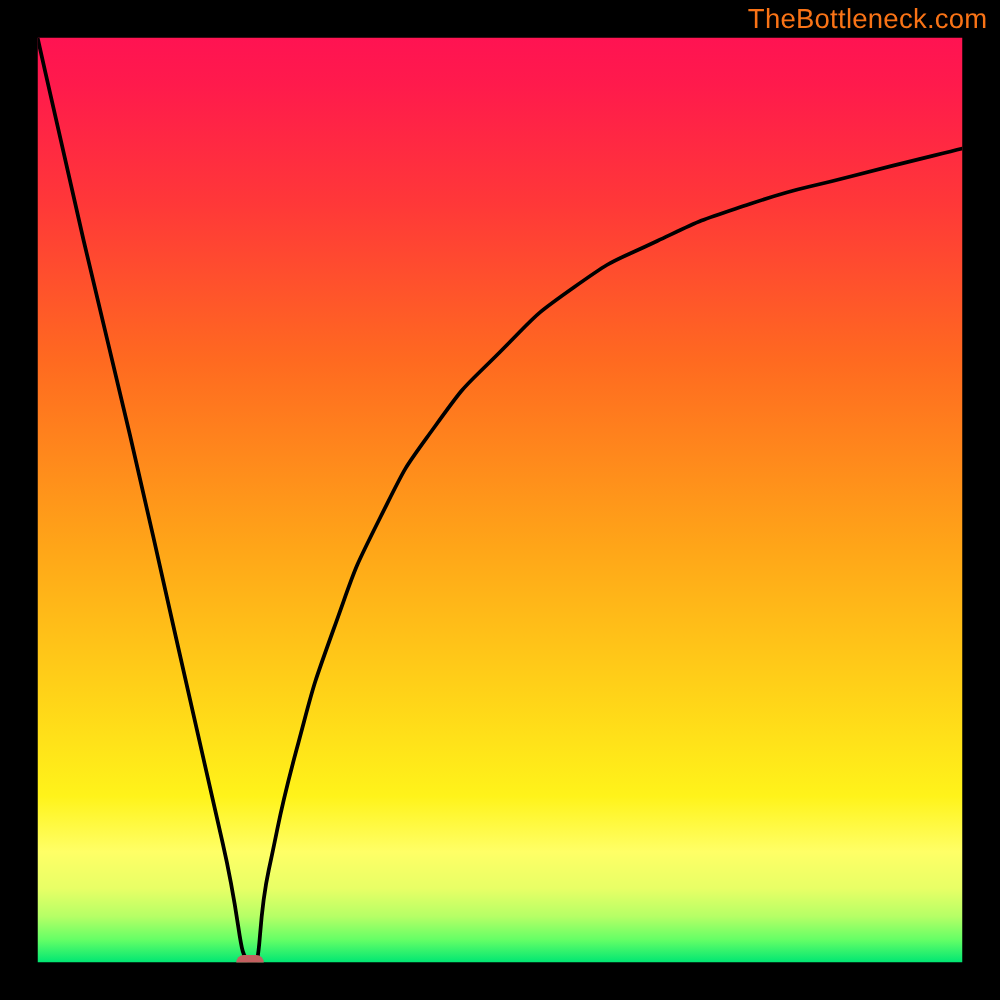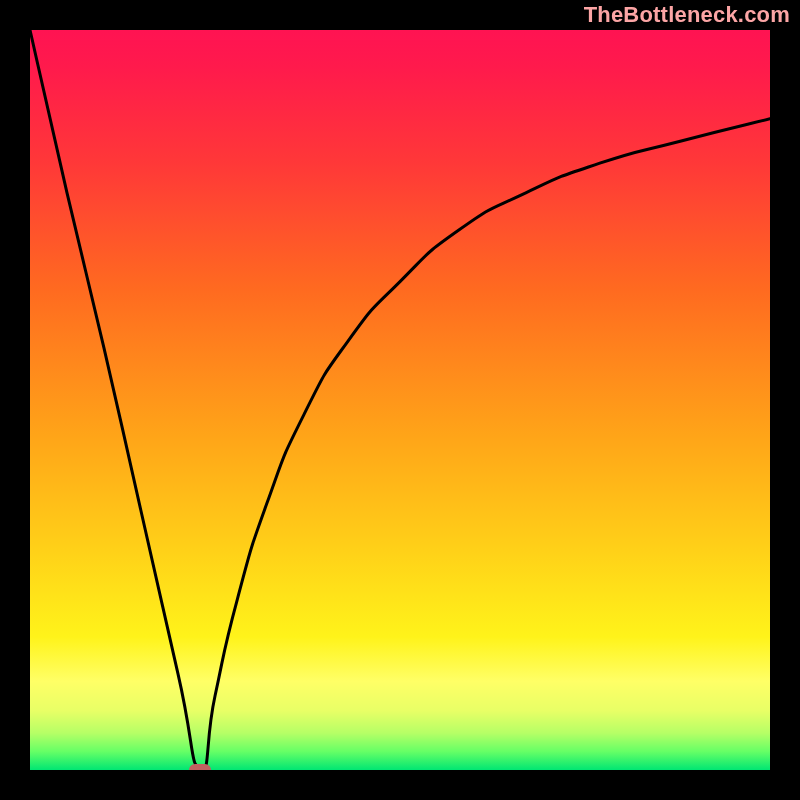--- a/index.html
+++ b/index.html
@@ -14,23 +14,23 @@
   .frame {
     position: relative;
     width: 800px;
     height: 800px;
     background: #000;
   }
   .watermark {
     position: absolute;
     top: 2px;
     right: 10px;
-    color: #fca5a5;
+    color: #f97316;
     font-size: 22px;
-    font-weight: 700;
+    font-weight: 400;
     letter-spacing: 0.2px;
     z-index: 50;
     user-select: none;
   }
   .plot-area {
     position: absolute;
     left: 30px;
     top: 30px;
     width: 740px;
     height: 740px;

